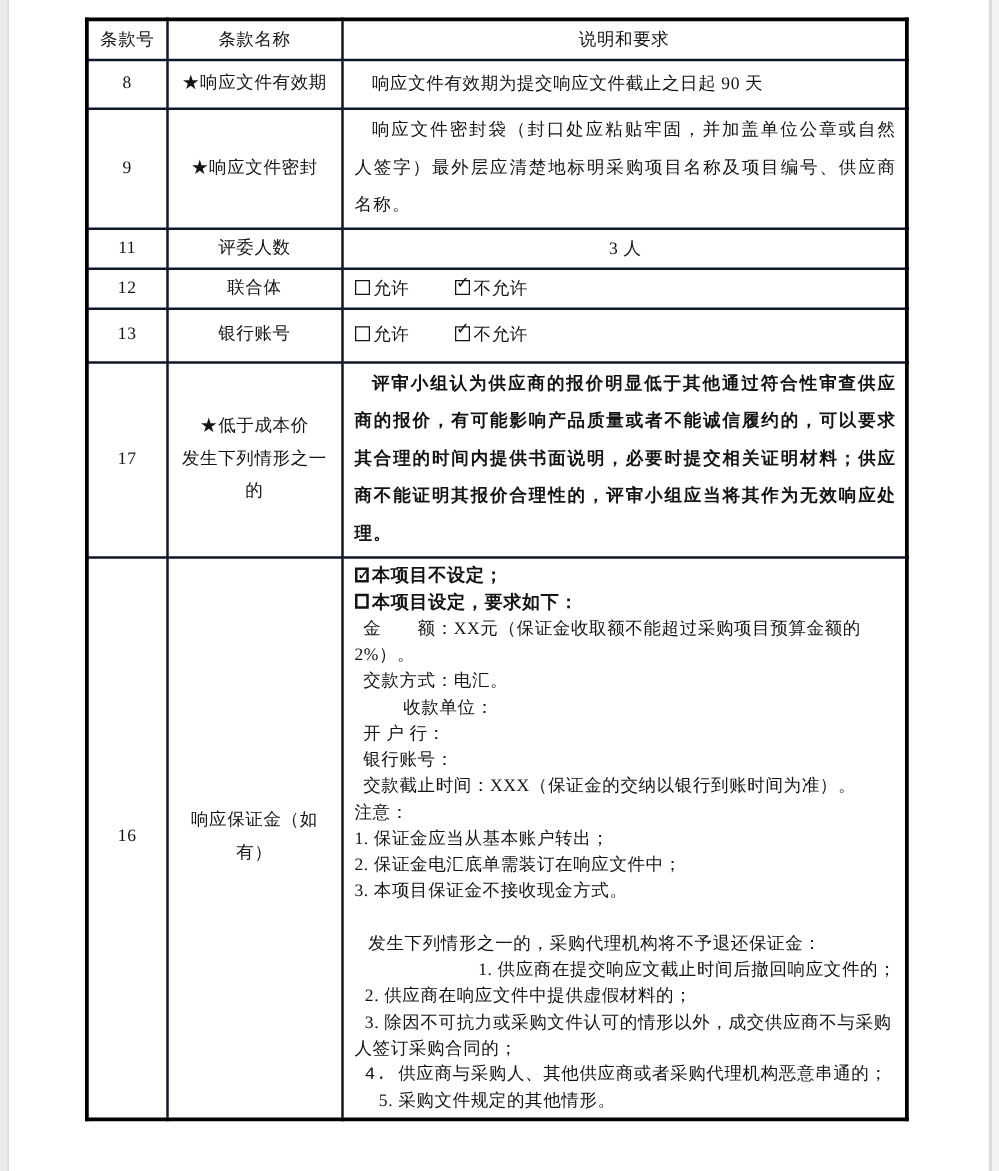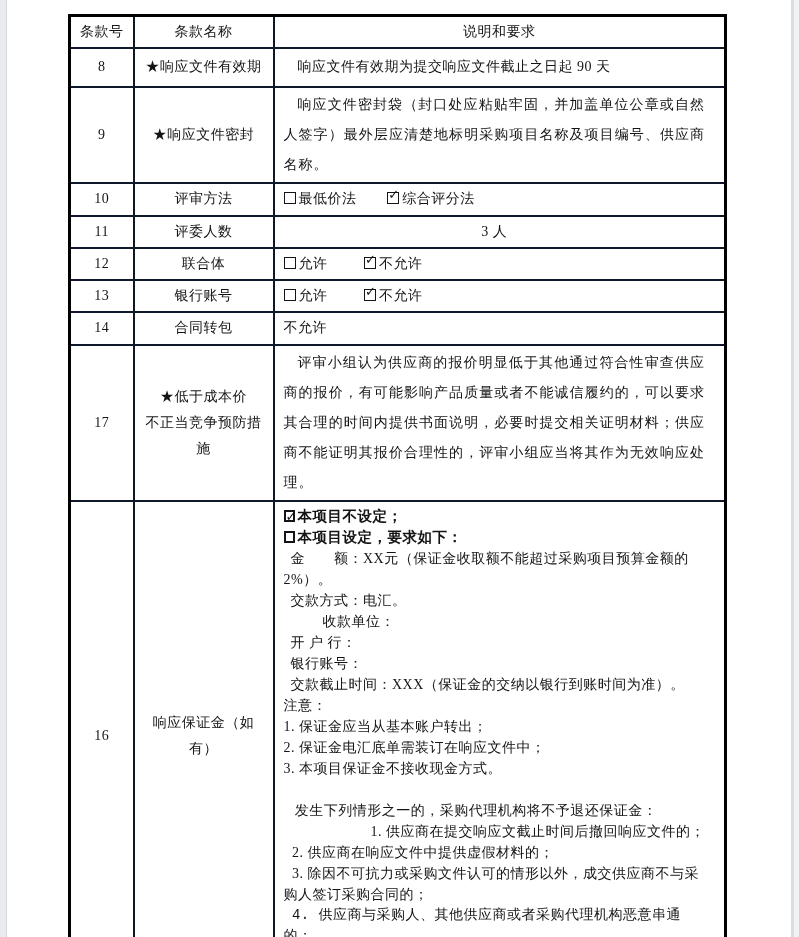--- a/index.html
+++ b/index.html
@@ -23,31 +23,31 @@
     border:3px solid #000;
   }
   .clause th, .clause td {
     border:2px solid #0f172a; padding:2px 6px; vertical-align:middle;
     font-size:14px; letter-spacing:0.5px;
   }
   .clause thead tr { height:32px; }
   .clause th { font-weight:normal; text-align:center; }
   td.c1 { text-align:center; font-size:14px; }
   td.c2 { text-align:center; white-space:pre-line; line-height:26px; }
-  td.c3 { padding-left:9px; padding-right:19px; }
+  td.c3 { padding-left:9px; padding-right:7px; }
   td.c3 p { margin:0; text-align:justify; }
   .center { text-align:center !important; }
 
   
   tr.r8  { height:39px; }
   tr.r9  { height:60px; }
   tr.r10 { height:33px; }
   tr.r11 { height:32px; }
   tr.r12 { height:32px; }
-  tr.r13 { height:32px; }
+  tr.r13 { height:43px; }
   tr.r14 { height:33px; }
   tr.r15 { height:123px; }
   tr.r16 { height:429px; }
 
   tr.r9 td.c3 p, tr.r15 td.c3 p { line-height:30px; letter-spacing:1px; }
   tr.r16 td.c3, tr.r17 td.c3 { vertical-align:top; padding-top:4px; }
   tr.r16 td.c3 p, tr.r17 td.c3 p { line-height:21px; text-align:left; }
   p.gap { margin-top:21px !important; }
 
   .bold {
@@ -98,27 +98,20 @@
             <p style="text-indent: 1em;"><span>响应文件有效期为提交响应文件截止之日起 90 天</span></p>
           </td>
         </tr>
         <tr class="r9">
           <td class="c1">9</td>
           <td class="c2">★响应文件密封</td>
           <td class="c3">
             <p style="text-indent: 1em;"><span>响应文件密封袋（封口处应粘贴牢固，并加盖单位公章或自然人签字）最外层应清楚地标明采购项目名称及项目编号、供应商名称。</span></p>
           </td>
         </tr>
-        <tr class="r10">
-          <td class="c1">10</td>
-          <td class="c2">评审方法</td>
-          <td class="c3">
-            <p><span class="cb"></span><span>最低价法</span><span class="cb ck" style="margin-left: 2.2em;"></span><span>综合评分法</span></p>
-          </td>
-        </tr>
         <tr class="r11">
           <td class="c1">11</td>
           <td class="c2">评委人数</td>
           <td class="c3">
             <p class="center"><span>3 人</span></p>
           </td>
         </tr>
         <tr class="r12">
           <td class="c1">12</td>
           <td class="c2">联合体</td>
@@ -126,33 +119,26 @@
             <p><span class="cb"></span><span>允许</span><span class="cb ck" style="margin-left: 2.6em;"></span><span>不允许</span></p>
           </td>
         </tr>
         <tr class="r13">
           <td class="c1">13</td>
           <td class="c2">银行账号</td>
           <td class="c3">
             <p><span class="cb"></span><span>允许</span><span class="cb ck" style="margin-left: 2.6em;"></span><span>不允许</span></p>
           </td>
         </tr>
-        <tr class="r14">
-          <td class="c1">14</td>
-          <td class="c2">合同转包</td>
-          <td class="c3">
-            <p><span>不允许</span></p>
-          </td>
-        </tr>
         <tr class="r15">
           <td class="c1">17</td>
           <td class="c2">★低于成本价
-不正当竞争预防措施</td>
+发生下列情形之一的</td>
           <td class="c3">
-            <p style="text-indent: 1em;"><span>评审小组认为供应商的报价明显低于其他通过符合性审查供应商的报价，有可能影响产品质量或者不能诚信履约的，可以要求其合理的时间内提供书面说明，必要时提交相关证明材料；供应商不能证明其报价合理性的，评审小组应当将其作为无效响应处理。</span></p>
+            <p style="text-indent: 1em; font-weight: bold;"><span>评审小组认为供应商的报价明显低于其他通过符合性审查供应商的报价，有可能影响产品质量或者不能诚信履约的，可以要求其合理的时间内提供书面说明，必要时提交相关证明材料；供应商不能证明其报价合理性的，评审小组应当将其作为无效响应处理。</span></p>
           </td>
         </tr>
         <tr class="r16">
           <td class="c1">16</td>
           <td class="c2">响应保证金（如有）</td>
           <td class="c3">
             <p><span class="cb ck b"></span><span class="bold">本项目不设定；</span></p>
             <p><span class="cb b"></span><span class="bold">本项目设定，要求如下：</span></p>
             <p style="text-indent: 0.5em; font-family: Liberation Serif, serif;"><span>金　　额：XX元（保证金收取额不能超过采购项目预算金额的2%）。</span></p>
             <p style="text-indent: 0.5em;"><span>交款方式：电汇。</span></p>

